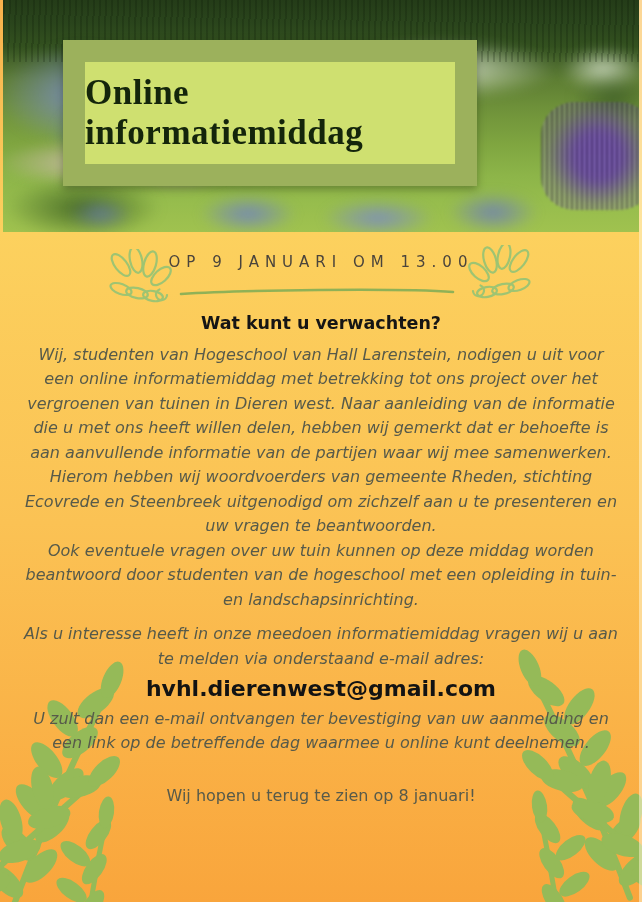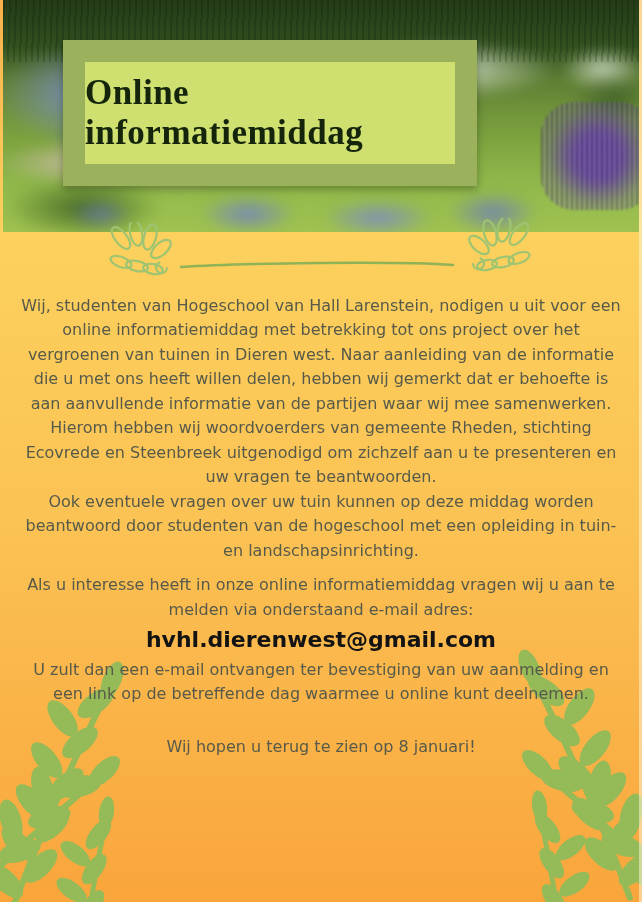--- a/index.html
+++ b/index.html
@@ -44,21 +44,21 @@
   .content{position:relative;z-index:2;width:600px;margin:0 auto;padding-top:244px;text-align:center;}
   .script-heading{margin:0;font-family:"DejaVu Serif",serif;font-style:italic;font-weight:500;
     font-size:34px;letter-spacing:1px;color:#32342c;}
   .date-line{margin-top:9px;font-size:15px;letter-spacing:6px;color:#4a443c;}
   .ornament-row{position:relative;height:40px;}
   .divider-svg{position:absolute;left:158px;top:15px;width:276px;height:12px;}
   .doodle{position:absolute;width:72px;height:66px;}
   .doodle-left{left:88px;top:-22px;}
   .doodle-right{left:438px;top:-26px;transform:scaleX(-1);}
   .sec-heading{margin:2px 0 0 0;font-size:17.5px;font-weight:700;color:#151515;}
-  .body-text{margin:10px 0 0 0;font-size:16px;line-height:1.53;color:#575a4a;}
+  .body-text{margin:10px 0 0 0;font-size:16px;line-height:1.53;color:#575a4a;font-style:italic;}
   .body-text.tight{margin-top:0;}
   .email-line{margin:2px 0;font-size:22px;font-weight:700;color:#131313;line-height:1.45;}
   .closing-line{margin-top:28px;font-size:16px;line-height:1.5;color:#575a4a;}
 
   
   .leaf{position:absolute;z-index:1;color:#95ba58;overflow:visible;}
   .bl-a{left:-6px;top:664px;width:145px;height:255px;transform:rotate(5deg);}
   .bl-b{left:-58px;top:728px;width:150px;height:260px;transform:rotate(28deg);}
   .bl-c{left:34px;top:806px;width:120px;height:210px;transform:rotate(-10deg);}
   .br-a{right:-6px;top:652px;width:145px;height:255px;transform:scaleX(-1) rotate(5deg);}
@@ -140,37 +140,39 @@
       <use href="#branch"></use>
     </svg>
   <svg class="leaf br-b" viewBox="0 0 110 250">
       <use href="#branch"></use>
     </svg>
   <svg class="leaf br-c" viewBox="0 0 110 250">
       <use href="#branch"></use>
     </svg>
 
   <div class="content">
+    <div class="date-line">OP 9 JANUARI OM 13.00</div>
 
     <div class="ornament-row">
       <svg class="doodle doodle-left" viewBox="0 0 72 66">
           <use href="#doodle-leaves"></use>
         </svg>
       <svg class="divider-svg" viewBox="0 0 276 12" preserveAspectRatio="none">
         <path d="M2 8 C 60 4, 220 2, 274 6" fill="none" stroke="#84ae55" stroke-width="2.6" stroke-linecap="round" opacity="0.9"></path>
       </svg>
       <svg class="doodle doodle-right" viewBox="0 0 72 66">
           <use href="#doodle-leaves"></use>
         </svg>
     </div>
 
+    <h3 class="sec-heading">Wat kunt u verwachten?</h3>
     <p class="body-text">Wij, studenten van Hogeschool van Hall Larenstein, nodigen u uit voor een online informatiemiddag met betrekking tot ons project over het vergroenen van tuinen in Dieren west. Naar aanleiding van de informatie die u met ons heeft willen delen, hebben wij gemerkt dat er behoefte is aan aanvullende informatie van de partijen waar wij mee samenwerken. Hierom hebben wij woordvoerders van gemeente Rheden, stichting Ecovrede en Steenbreek uitgenodigd om zichzelf aan u te presenteren en uw vragen te beantwoorden.</p>
     <p class="body-text tight">Ook eventuele vragen over uw tuin kunnen op deze middag worden beantwoord door studenten van de hogeschool met een opleiding in tuin- en landschapsinrichting.</p>
 
-    <p class="body-text">Als u interesse heeft in onze online informatiemiddag vragen wij u aan te melden via onderstaand e-mail adres:</p>
+    <p class="body-text">Als u interesse heeft in onze meedoen informatiemiddag vragen wij u aan te melden via onderstaand e-mail adres:</p>
     <div class="email-line">hvhl.dierenwest@gmail.com</div>
     <p class="body-text tight">U zult dan een e-mail ontvangen ter bevestiging van uw aanmelding en een link op de betreffende dag waarmee u online kunt deelnemen.</p>
 
     <p class="closing-line">Wij hopen u terug te zien op 8 januari!</p>
   </div>
 
   <div class="edge-strip"></div>
 </div>
 
 </body></html>

